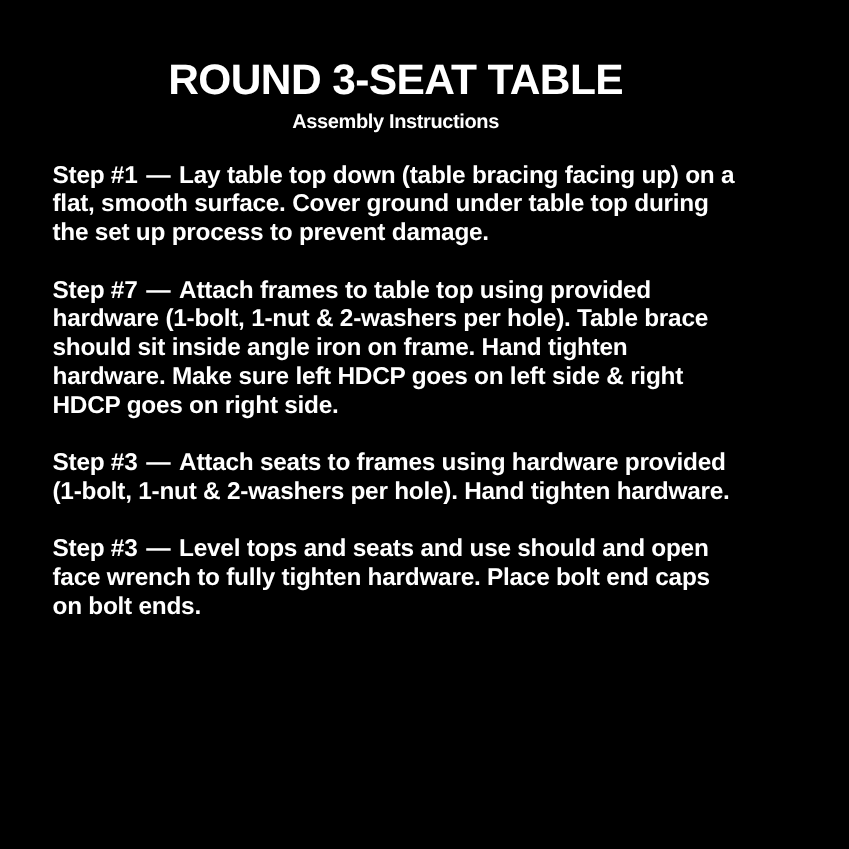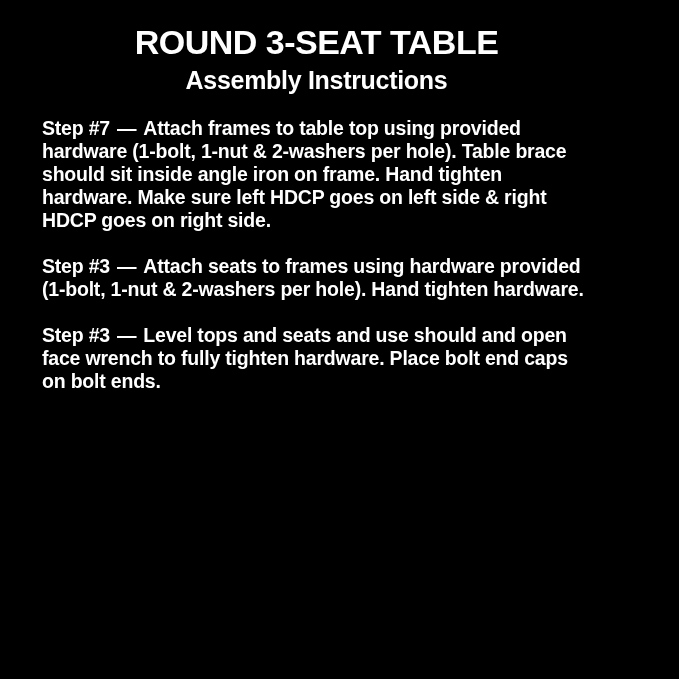--- a/index.html
+++ b/index.html
@@ -9,36 +9,36 @@
   }
   .poster {
     position: relative;
     width: 629px;
     height: 679px;
     background: #000000;
     color: #ffffff;
     font-family: "Liberation Sans", sans-serif;
     font-weight: bold;
     box-sizing: border-box;
-    padding: 24px 38px 24px 42px;
+    padding: 46px 38px 24px 42px;
     overflow: hidden;
   }
   .header {
     text-align: center;
   }
   .title {
     margin: 0;
     font-size: 34px;
     line-height: 1.1;
     letter-spacing: -0.5px;
     color: #ffffff;
   }
   .subtitle {
     margin: 6px 0 0 0;
-    font-size: 25px;
+    font-size: 16px;
     line-height: 1.1;
     letter-spacing: -0.3px;
     color: #ffffff;
   }
   .steps {
     margin-top: 22px;
   }
   .step {
     margin: 0 0 23px 0;
     font-size: 19.5px;
@@ -58,20 +58,23 @@
 
 <div class="poster">
 
   <div class="header">
     <h1 class="title">ROUND 3-SEAT TABLE</h1>
     <h2 class="subtitle">Assembly Instructions</h2>
   </div>
 
   <div class="steps">
 
+    <p class="step">
+      <span>Step #1</span><span class="step-dash">—</span><span>Lay table top down (table bracing facing up) on a flat, smooth surface. Cover ground under table top during the set up process to prevent damage.</span>
+    </p>
 
     <p class="step">
       <span>Step #7</span><span class="step-dash">—</span><span>Attach frames to table top using provided hardware (1-bolt, 1-nut &amp; 2-washers per hole). Table brace should sit inside angle iron on frame. Hand tighten hardware. Make sure left HDCP goes on left side &amp; right HDCP goes on right side.</span>
     </p>
 
     <p class="step">
       <span>Step #3</span><span class="step-dash">—</span><span>Attach seats to frames using hardware provided (1-bolt, 1-nut &amp; 2-washers per hole). Hand tighten hardware.</span>
     </p>
 
 

